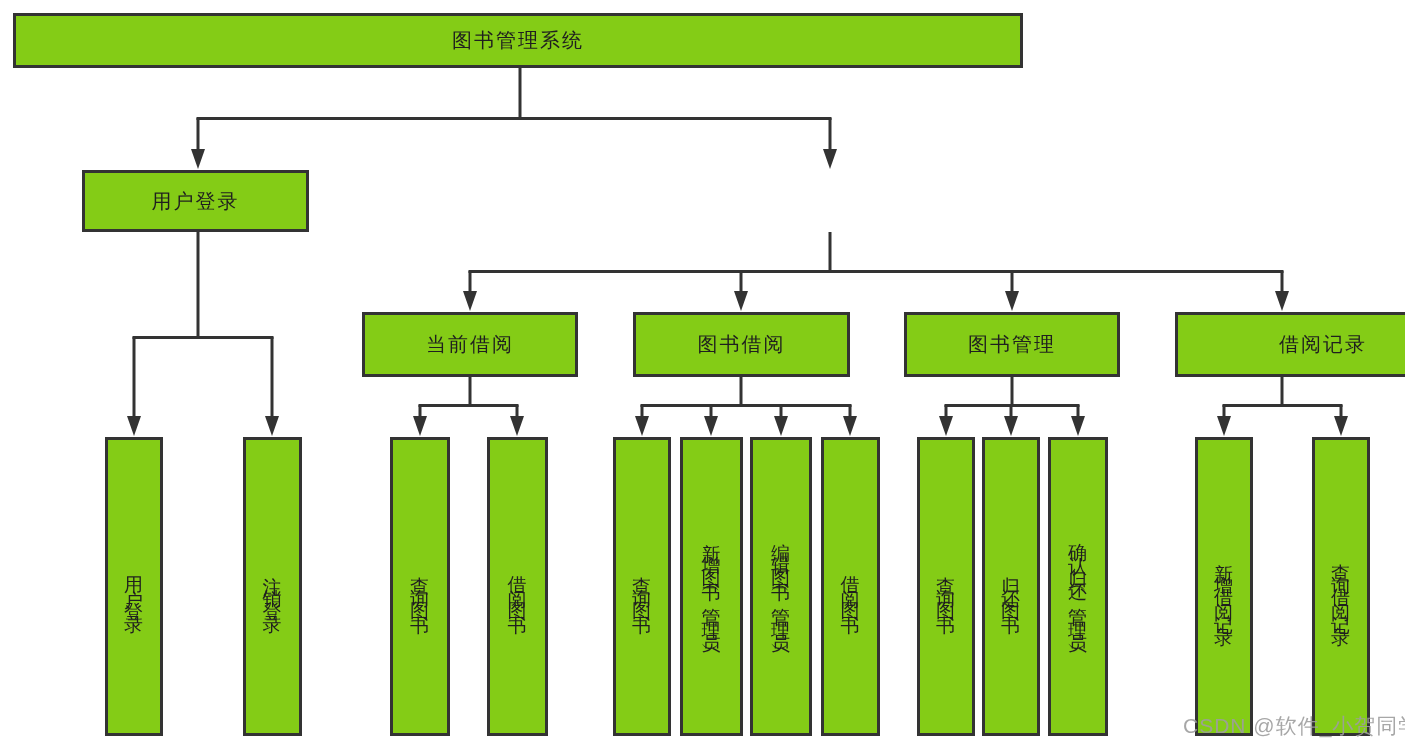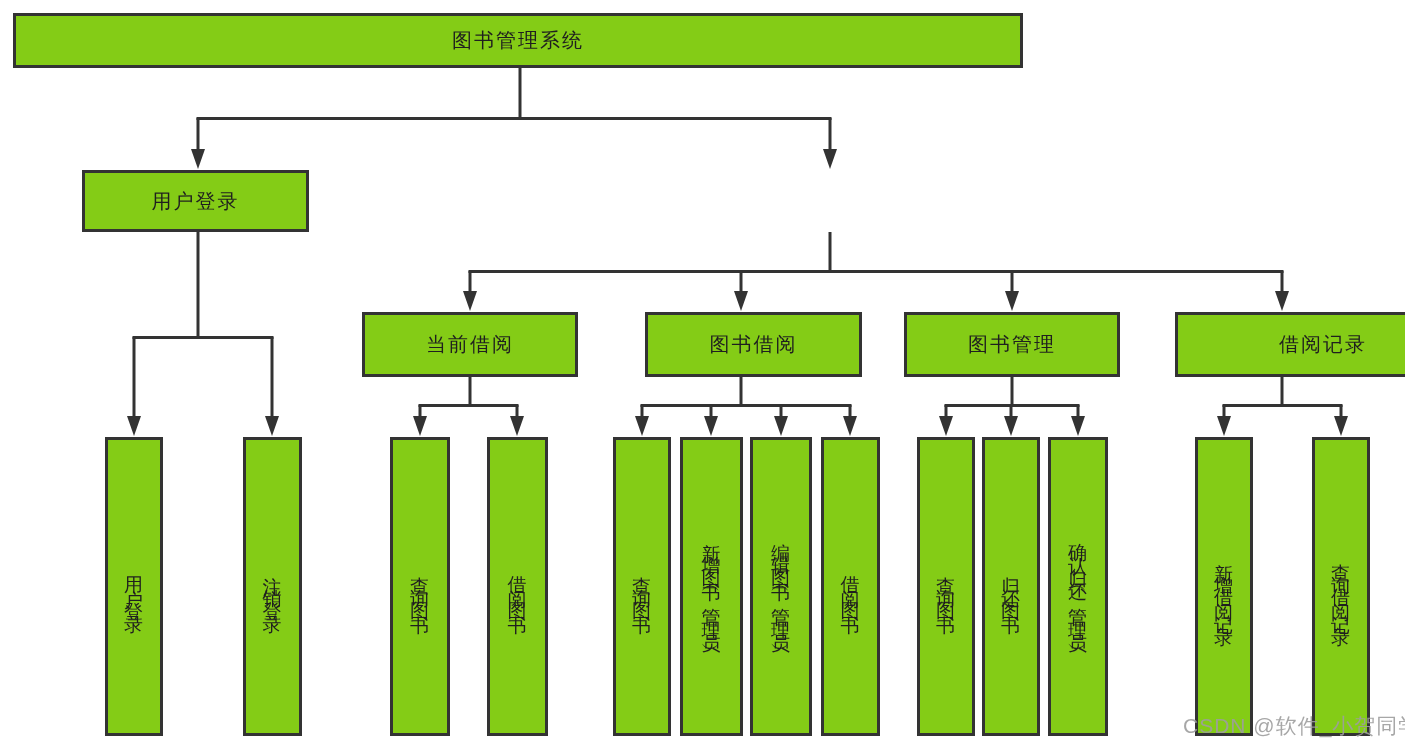--- a/index.html
+++ b/index.html
@@ -18,21 +18,21 @@
   .hlabel { font-size:20px; letter-spacing:2px; white-space:nowrap; }
   .vlabel {
     writing-mode:vertical-rl; text-orientation:mixed;
     font-size:19px; letter-spacing:13px; line-height:1; white-space:nowrap;
   }
   
   .n-root { left:13px;  top:13px;  width:1010px; height:55px; }
   .n-l2a  { left:82px;  top:170px; width:227px;  height:62px; }
   .n-l2b  { left:713px; top:170px; width:229px;  height:62px; }
   .n-l3a  { left:362px; top:312px; width:216px;  height:65px; }
-  .n-l3b  { left:633px; top:312px; width:217px;  height:65px;margin-left:12px; }
+  .n-l3b  { left:633px; top:312px; width:217px;  height:65px; }
   .n-l3c  { left:904px; top:312px; width:216px;  height:65px; }
   .n-l3d  { left:1175px;top:312px; width:256px;  height:65px;padding-left:40px; }
   .leaf   { top:437px; height:299px; }
   .n-u1 { left:105px;  width:58px; }
   .n-u2 { left:243px;  width:59px; }
   .n-n1 { left:390px;  width:60px; }
   .n-n2 { left:487px;  width:61px; }
   .n-b1 { left:613px;  width:58px; }
   .n-b2 { left:680px;  width:63px; }
   .n-b3 { left:750px;  width:62px; }

